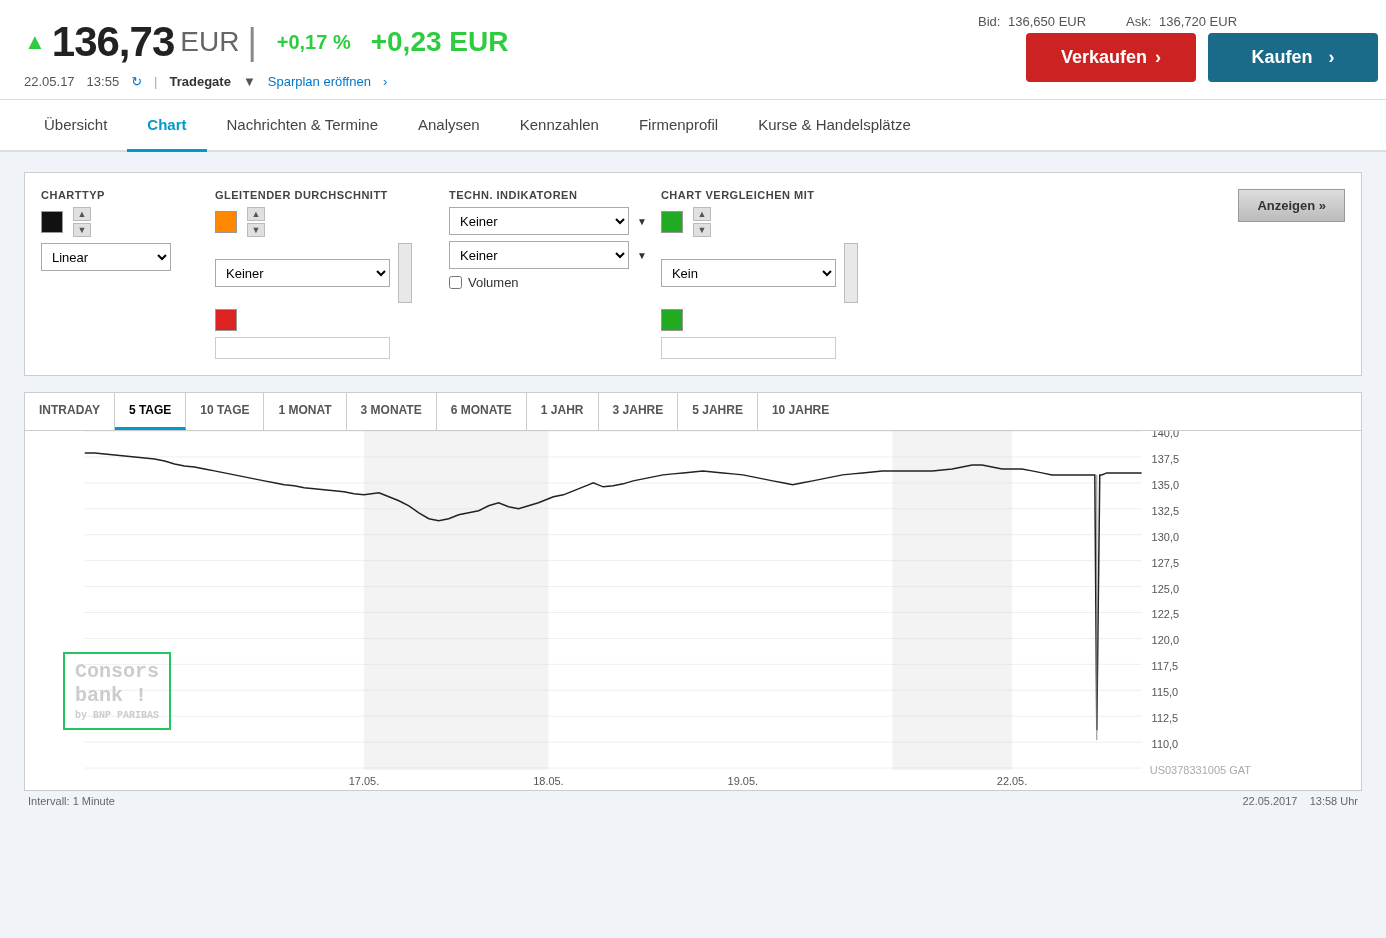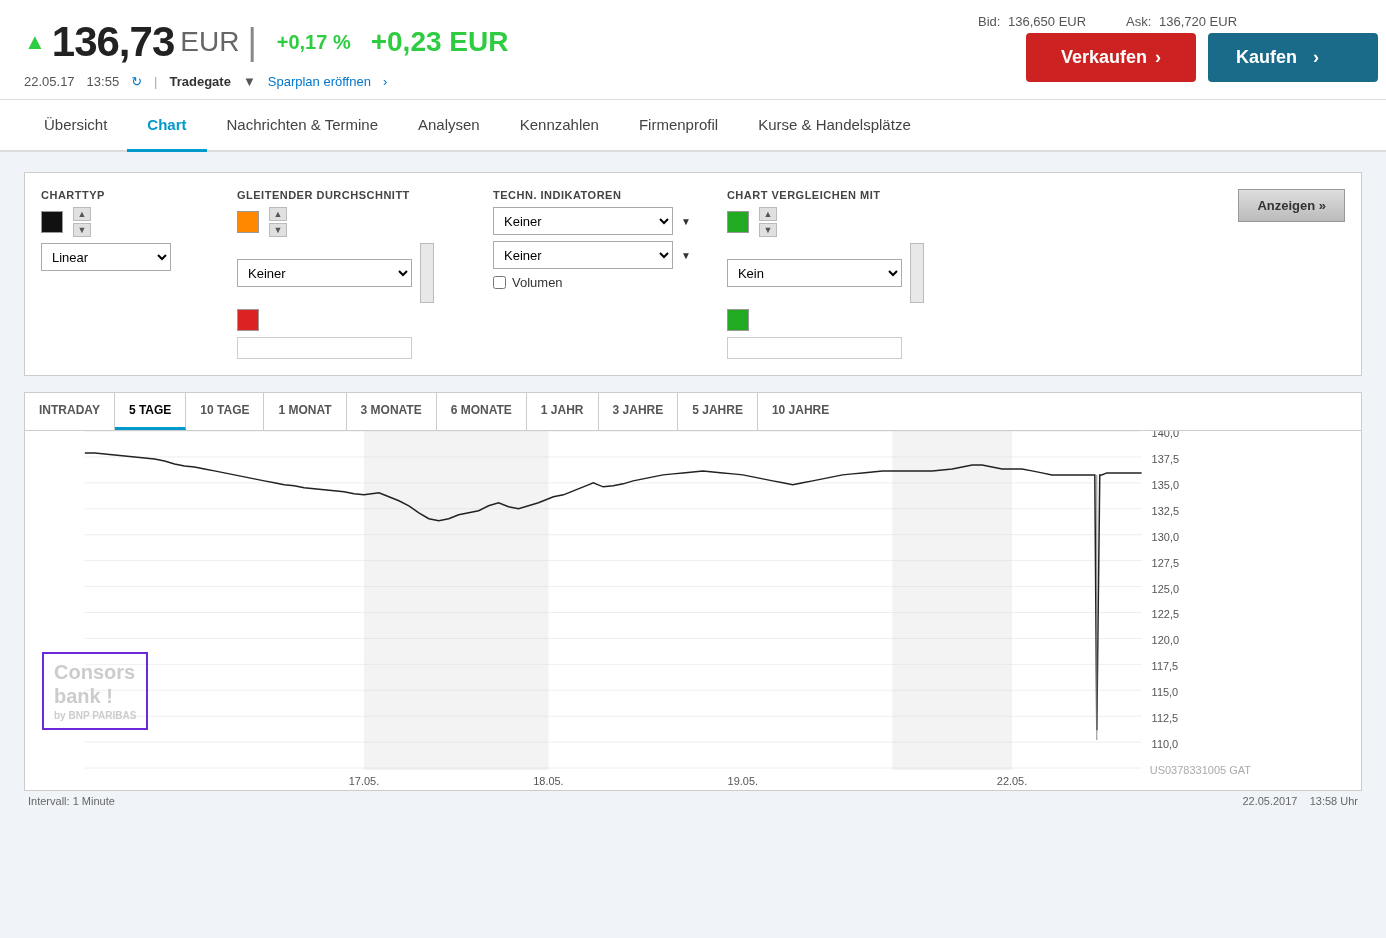--- a/index.html
+++ b/index.html
@@ -106,20 +106,21 @@
       border: none;
       padding: 14px 28px;
       font-size: 18px;
       font-weight: bold;
       border-radius: 4px;
       cursor: pointer;
       display: flex;
       align-items: center;
       gap: 16px;
       min-width: 170px;
+      justify-content: center;
     }
 
     .top-section {
       position: relative;
       background: white;
       padding: 18px 24px 10px 24px;
       border-bottom: 1px solid #ddd;
     }
 
     .header-left {
@@ -161,21 +162,21 @@
       padding: 20px 24px;
       background: #f0f4f8;
     }
 
     .chart-controls {
       background: white;
       border: 1px solid #ccc;
       padding: 16px;
       margin-bottom: 16px;
       display: flex;
-      gap: 36px;
+      gap: 14px;
       align-items: flex-start;
     }
 
     .control-group {
       display: flex;
       flex-direction: column;
       gap: 6px;
       min-width: 160px;
     }
 
@@ -307,28 +308,29 @@
       justify-content: space-between;
       font-size: 11px;
       color: #666;
       margin-top: 4px;
       padding: 0 4px;
     }
 
     .watermark {
       position: absolute;
       bottom: 60px;
-      left: 17px;
+      left: 38px;
       color: #ccc;
       font-size: 20px;
       font-weight: bold;
       line-height: 1.2;
       pointer-events: none;
-      border: 2px solid #6d28d9;
+      border: 2px solid #22c55e;
       padding: 6px 10px;
+      font-family: Liberation Mono, monospace;
     }
 
     .watermark-sub {
       font-size: 10px;
       color: #ccc;
       margin-top: 2px;
     }
 
     .isin-text {
       position: absolute;

